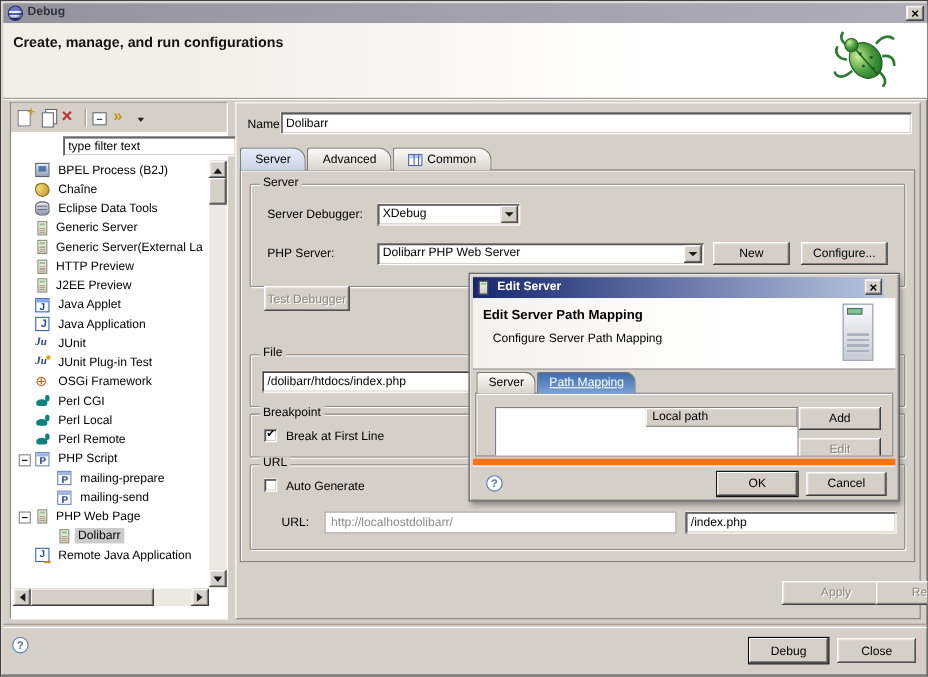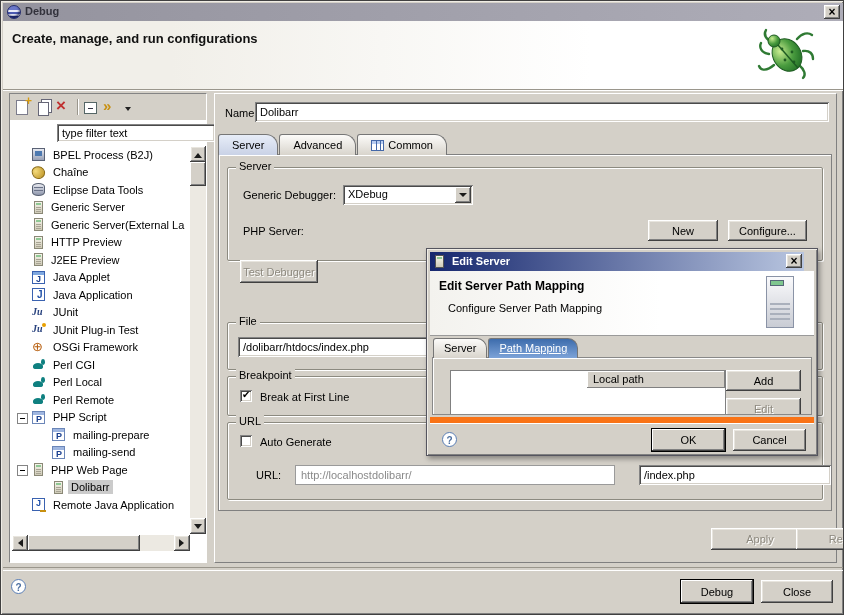--- a/index.html
+++ b/index.html
@@ -334,28 +334,34 @@
         </div>
       <div class="tab">
           <span class="ico-common"></span>
           <span>Common</span>
         </div>
     </div>
     <div class="content-box"></div>
 
     <div class="groupbox" style="left:12px;top:73px;width:594px;height:92px;">
       <span class="gb-label">Server</span>
-      <span class="row-label" style="left:15px;top:21px;">Generic Debugger:</span>
+      <span class="row-label" style="left:15px;top:21px;">Server Debugger:</span>
       <div class="combo" style="left:115px;top:17px;width:130px;height:20px;">
         <span class="combo-text">XDebug</span>
         <span class="combo-btn">
             <span class="tri-down"></span>
           </span>
       </div>
       <span class="row-label" style="left:15px;top:57px;">PHP Server:</span>
+      <div class="combo" style="left:115px;top:53px;width:297px;height:20px;">
+        <span class="combo-text">Dolibarr PHP Web Server</span>
+        <span class="combo-btn">
+            <span class="tri-down"></span>
+          </span>
+      </div>
       <button class="btn" style="left:420px;top:52px;width:70px;height:21px;">New</button>
       <button class="btn" style="left:500px;top:52px;width:79px;height:21px;">Configure...</button>
     </div>
     <button class="btn disabled" style="left:25px;top:166px;width:78px;height:23px;">Test Debugger</button>
 
     <div class="groupbox" style="left:12px;top:228px;width:594px;height:46px;">
       <span class="gb-label">File</span>
       <input class="sunken abs" style="left: 10px; top: 14px; width: 574px; height: 20px;" value="/dolibarr/htdocs/index.php">
     </div>
 
@@ -364,21 +370,21 @@
       <span class="checkbox checked" style="left:12px;top:13px;"></span>
       <span class="row-label" style="left:32px;top:14px;">Break at First Line</span>
     </div>
 
     <div class="groupbox" style="left:12px;top:328px;width:594px;height:76px;">
       <span class="gb-label">URL</span>
       <span class="checkbox" style="left:12px;top:12px;"></span>
       <span class="row-label" style="left:32px;top:13px;">Auto Generate</span>
       <span class="row-label" style="left:28px;top:46px;">URL:</span>
       <input class="flat-disabled abs" style="left: 67px; top: 42px; width: 320px; height: 20px;" disabled="" value="http://localhostdolibarr/">
-      <input class="sunken abs" style="left: 395px; top: 42px; width: 192px; height: 20px; margin-left: 16px;" value="/index.php">
+      <input class="sunken abs" style="left: 395px; top: 42px; width: 192px; height: 20px;" value="/index.php">
     </div>
 
     <div class="apply-revert">
       <button class="btn disabled" style="left:452px;top:434px;">Apply</button>
       <button class="btn disabled" style="left:537px;top:434px;">Revert</button>
     </div>
   </div>
 
   <div class="abs footer-sep"></div>
   <span class="abs help-circle" style="left:10px;top:578px;"></span>

